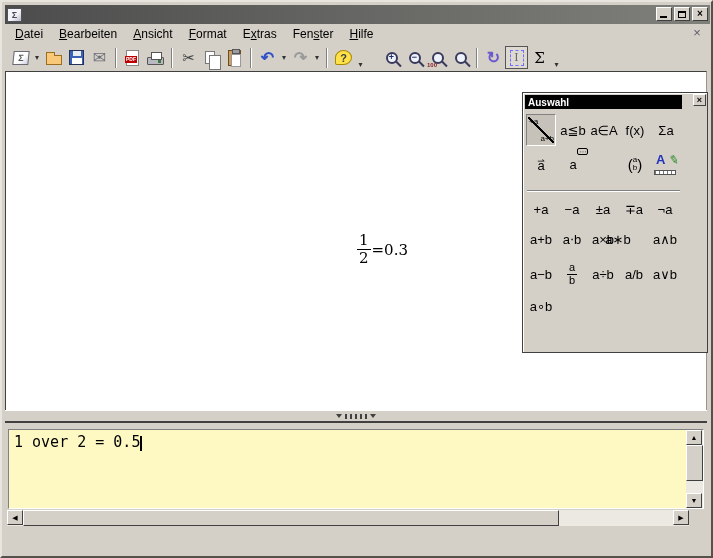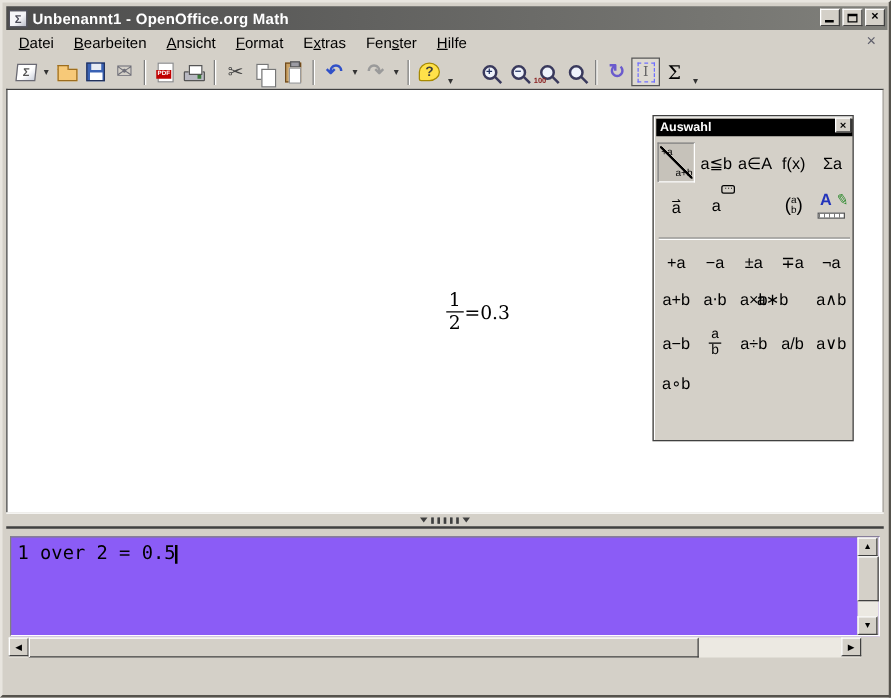--- a/index.html
+++ b/index.html
@@ -96,21 +96,21 @@
   
   .docarea { position:absolute; left:3px; top:69px; width:702px; height:339px; background:#fff;
     border-top:1px solid #404040; border-left:1px solid #404040; border-right:1px solid #9a968e; }
   .formula { position:absolute; left:351px; top:160px; display:flex; align-items:center;
     font-family:"DejaVu Serif",serif; font-size:15px; color:#000; }
   .frac { display:inline-flex; flex-direction:column; align-items:center; margin-right:1px; }
   .frac .num { border-bottom:1px solid #000; padding:0 2px; line-height:1.15; }
   .frac .den { padding:0 2px; line-height:1.15; }
 
   
-  .palette { position:absolute; left:520px; top:90px; width:161px; height:261px;
+  .palette { position:absolute; left:520px; top:90px; width:186px; height:261px;
     background:#d4d0c8; border:1px solid #404040;
     box-shadow:inset 1px 1px 0 #fff;text-align:right; }
   .pal-title { position:absolute; left:2px; top:2px; width:157px; height:14px; background:#000;
     color:#fff; font-size:10px; font-weight:bold; display:flex; align-items:center; padding-left:3px; }
   .pal-close { position:absolute; right:1px; top:1px; width:13px; height:12px; background:#d4d0c8;
     border:1px solid; border-color:#fff #404040 #404040 #fff;
     display:flex; align-items:center; justify-content:center; font-size:9px; font-weight:bold; color:#000; }
   .cat-btn { position:absolute; width:30px; height:32px; display:flex; align-items:center;
     justify-content:center; font-size:13px; color:#000; }
   .cat-btn.sel { background:#c6c2ba; border:1px solid; border-color:#808080 #fff #fff #808080; }
@@ -144,21 +144,21 @@
   .splitter { position:absolute; left:3px; top:408px; width:702px; height:11px; background:#d4d0c8;
     border-top:1px solid #fff; display:flex; align-items:center; justify-content:center; }
   .grip { display:flex; align-items:center; gap:3px; }
   .grip .tri { width:0; height:0; border-left:3px solid transparent; border-right:3px solid transparent;
     border-top:4px solid #404040; }
   .grip .bar { width:2px; height:5px; background:#8a8a8a; border:1px solid #404040; }
 
   
   .cmdframe { position:absolute; left:3px; top:419px; width:702px; height:111px; background:#d4d0c8;
     border-top:2px solid #404040; }
-  .cmdtext { position:absolute; left:3px; top:6px; width:696px; height:80px; background:#8b5cf6;
+  .cmdtext { position:absolute; left:3px; top:6px; width:696px; height:80px; background:#fef9c3;
     border:1px solid; border-color:#808080 #fff #fff #808080; }
   .cmdline { padding:3px 2px 0 5px; font-family:"DejaVu Sans Mono",monospace; font-size:15px;
     color:#000; white-space:pre; }
   .caret { display:inline-block; width:2px; height:15px; background:#000; vertical-align:text-bottom; }
   .vscroll { position:absolute; right:0; top:0; width:17px; height:78px; background:#ece9e2; }
   .sbtn { position:absolute; width:17px; height:15px; background:#d4d0c8;
     border:1px solid; border-color:#fff #404040 #404040 #fff;
     display:flex; align-items:center; justify-content:center; font-size:7px; color:#000; }
   .vthumb { position:absolute; left:0; top:15px; width:17px; height:36px; background:#d4d0c8;
     border:1px solid; border-color:#fff #404040 #404040 #fff; }
@@ -174,21 +174,20 @@
     border:1px solid; border-color:#808080 #fff #fff #808080;
     font-size:11px; color:#000; display:flex; align-items:center; justify-content:center; }
 </style>
 </head>
 <body>
 
 <div class="window">
 
   <div class="titlebar">
     <span class="app-icon">Σ</span>
-    <span class="title-text">Unbenannt1 - OpenOffice.org Math</span>
     <span class="win-btns">
       <span class="wbtn">
           <span class="glyph-min"></span>
         </span>
       <span class="wbtn">
           <span class="glyph-max"></span>
         </span>
       <span class="wbtn">
           <span>×</span>
         </span>

